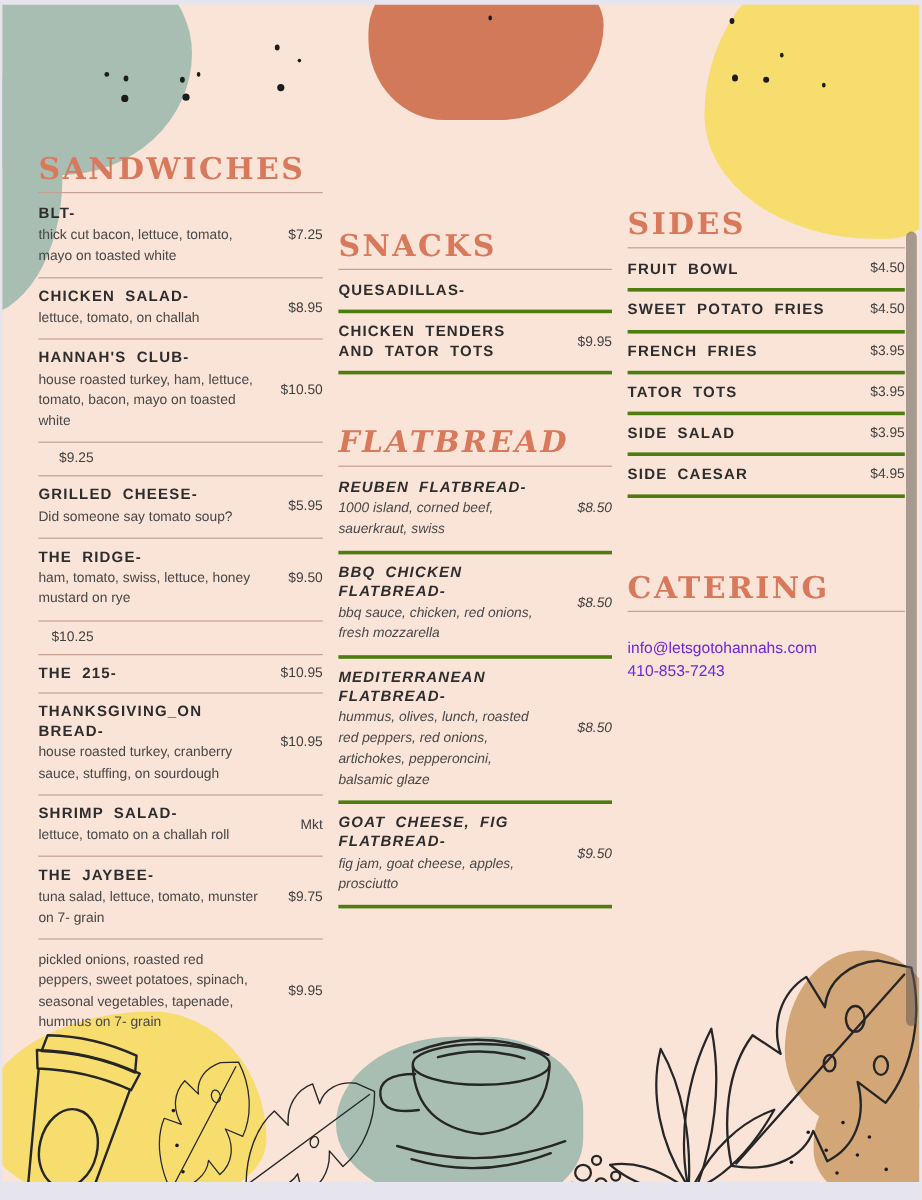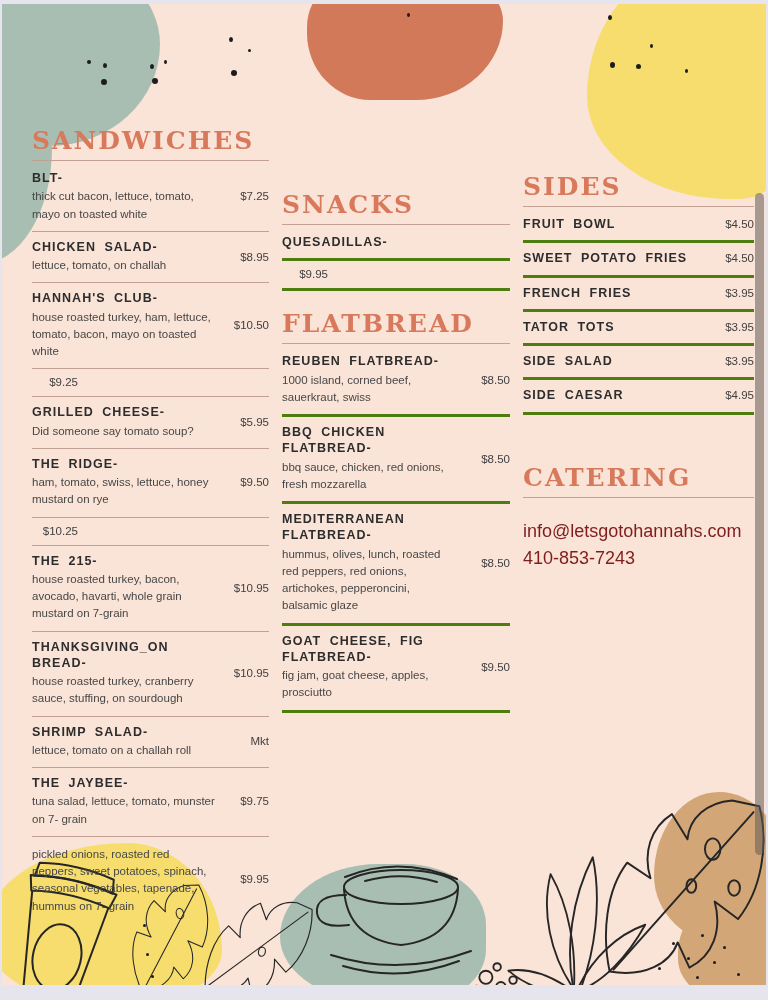--- a/index.html
+++ b/index.html
@@ -50,24 +50,24 @@
   }
   .mi{display:flex;align-items:center;padding:7px 0 8px;}
   .mi + .mi{border-top:1px solid #c2a094;}
   .bordered .mi{border-top:none;border-bottom:3px solid #4d7c0f;}
   .mi-text{flex:1;min-width:0;padding-right:6px;}
   .mi-name{font-weight:bold;font-size:12.5px;letter-spacing:1px;word-spacing:4px;color:#2d2d2d;line-height:1.3;}
   .mi-desc{font-size:11.5px;color:#474747;line-height:1.5;margin-top:2px;}
   .mi-desc:empty{display:none;}
   .mi-opts{font-size:10.5px;color:#474747;line-height:1.6;margin-top:3px;}
   .mi-price{width:46px;text-align:right;font-size:11.5px;color:#3f3f3f;flex:none;}
-  .gap-flatbread{margin-top:18px;}
-  .gap-catering{margin-top:48px;}
+  .gap-flatbread{margin-top:42px;font-style:italic;}
+  .gap-catering{margin-top:60px;}
   .catering-body{font-size:12px;color:#3d3d3d;line-height:1.48;margin-top:10px;}
-  .catering-contact{font-size:18px;color:#7f1d1d;line-height:1.5;margin-top:20px;}
+  .catering-contact{font-size:13px;color:#6d28d9;line-height:1.5;margin-top:20px;}
 </style>
 </head>
 <body>
 
 <div class="page">
 
   <div class="blob blob-sage-tl"></div>
   <div class="blob blob-sage-tl2"></div>
   <div class="blob blob-terracotta"></div>
   <div class="blob blob-yellow-tr"></div>
@@ -210,21 +210,20 @@
         <div class="mi-desc">ham, tomato, swiss, lettuce, honey mustard on rye</div>
       </div>
       <div class="mi-price">$9.50</div>
     </div>
     <div class="mi">
       <div class="mi-price">$10.25</div>
     </div>
     <div class="mi">
       <div class="mi-text">
         <div class="mi-name">THE 215-</div>
-        <div class="mi-desc">house roasted turkey, bacon, avocado, havarti, whole grain mustard on 7-grain</div>
       </div>
       <div class="mi-price">$10.95</div>
     </div>
     <div class="mi">
       <div class="mi-text">
         <div class="mi-name">THANKSGIVING_ON BREAD-</div>
         <div class="mi-desc">house roasted turkey, cranberry sauce, stuffing, on sourdough</div>
       </div>
       <div class="mi-price">$10.95</div>
     </div>
@@ -253,20 +252,23 @@
   <div class="col col2">
     <div>
       <div class="section-title">SNACKS</div>
       <div class="bordered">
         <div class="mi">
           <div class="mi-text">
             <div class="mi-name">QUESADILLAS-</div>
           </div>
         </div>
         <div class="mi">
+          <div class="mi-text">
+            <div class="mi-name">CHICKEN TENDERS AND TATOR TOTS</div>
+          </div>
           <div class="mi-price">$9.95</div>
         </div>
       </div>
     </div>
 
     <div class="gap-flatbread">
       <div class="section-title">FLATBREAD</div>
       <div class="bordered">
         <div class="mi">
           <div class="mi-text">

